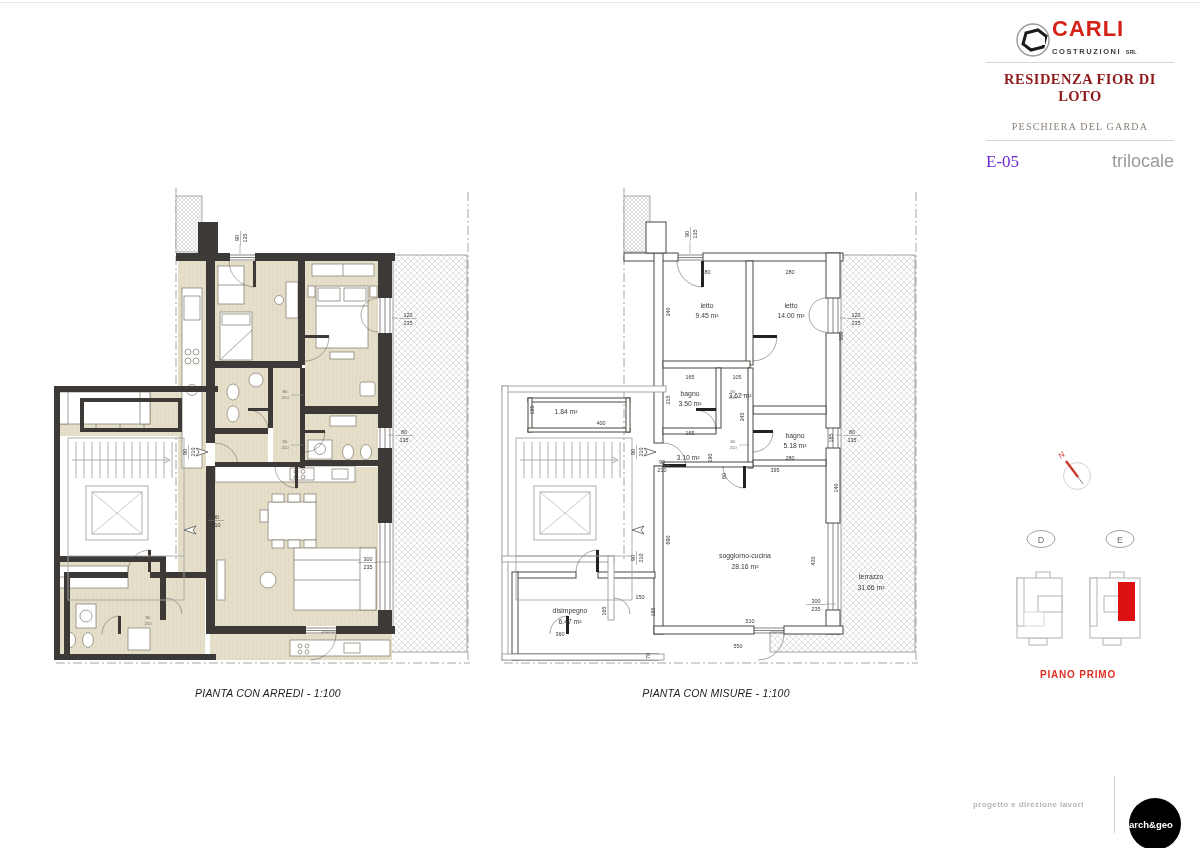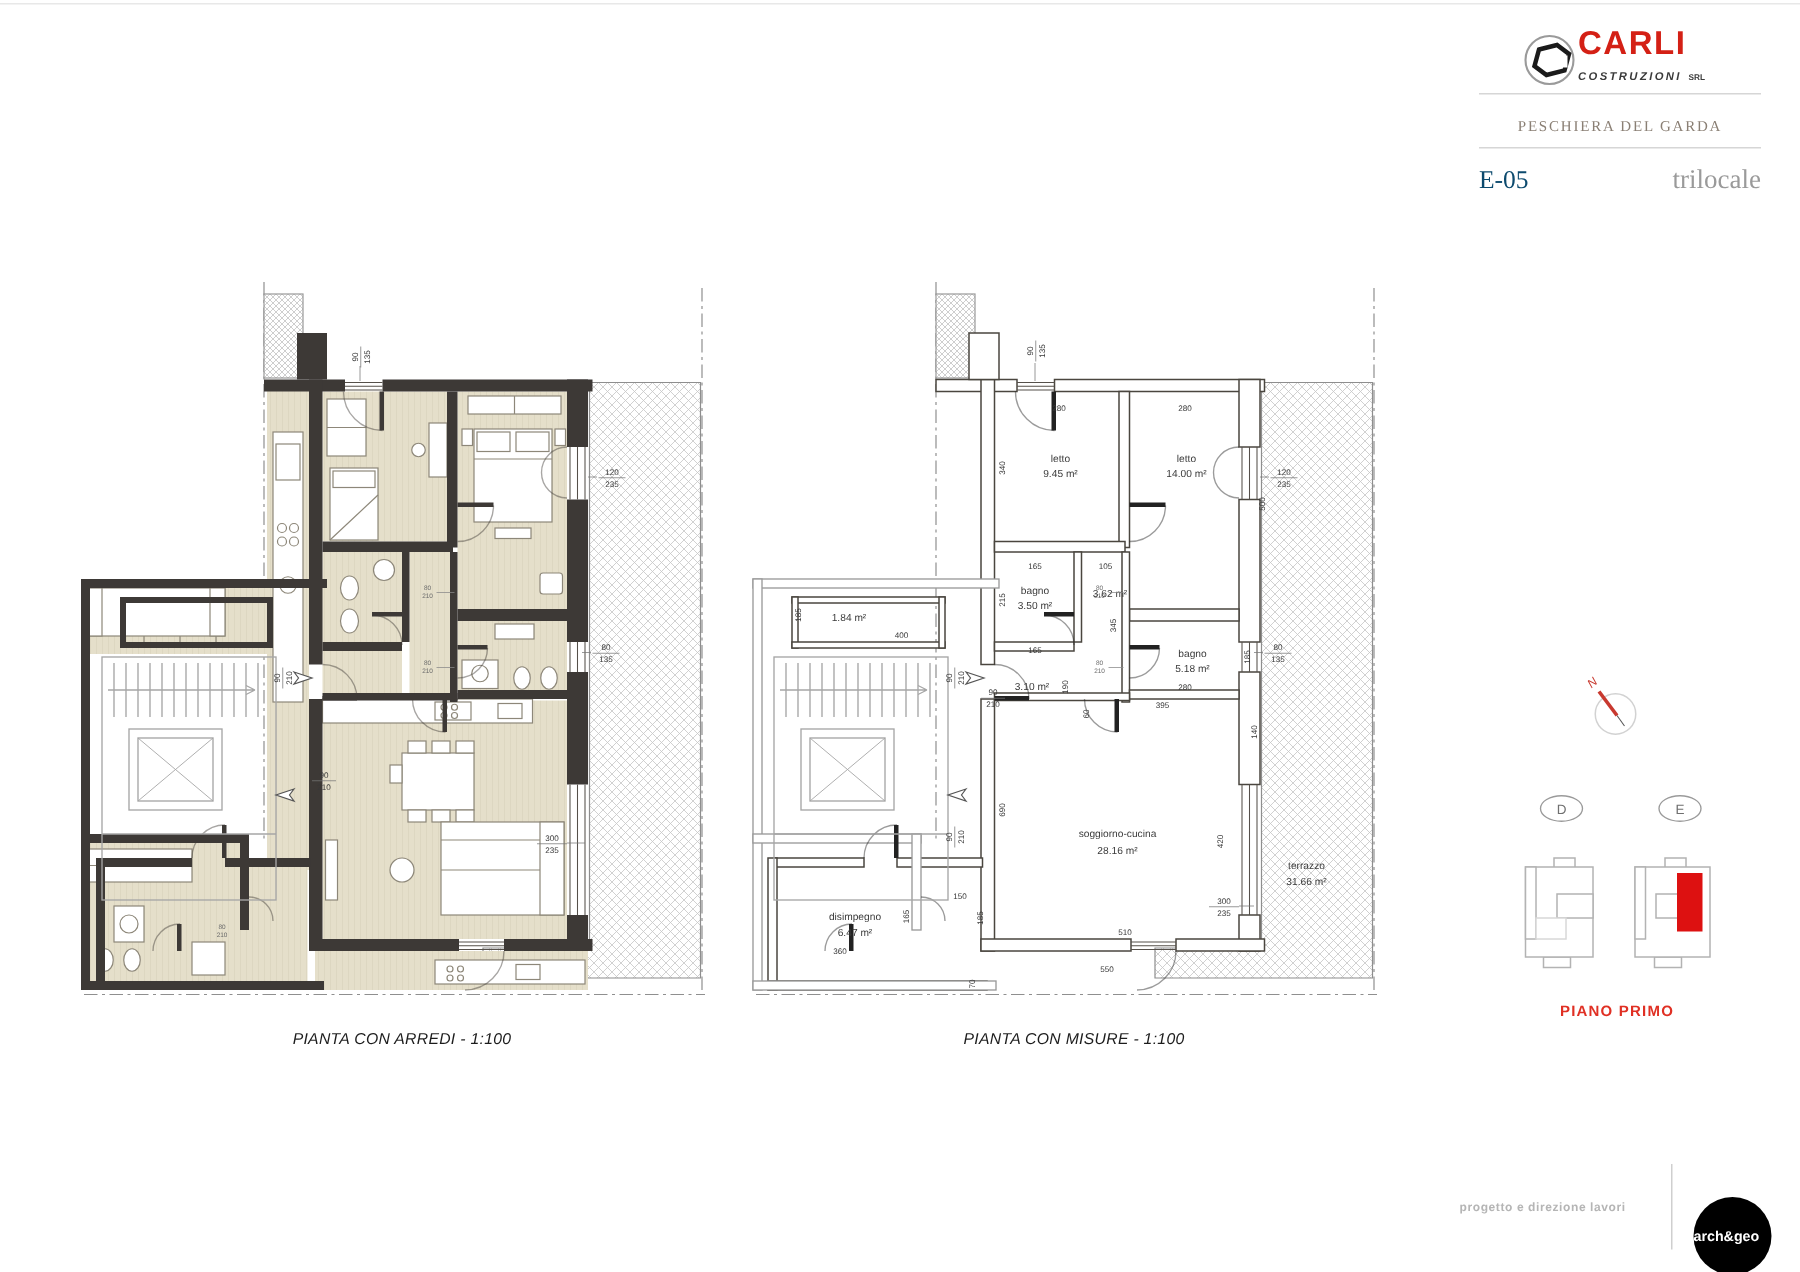--- a/index.html
+++ b/index.html
@@ -6,30 +6,30 @@
   #sheet{position:relative;width:1200px;height:848px;background:#fff;overflow:hidden;
          font-family:"Liberation Sans",sans-serif;}
   .abs{position:absolute;}
   #topline{left:0;top:2px;width:1200px;height:1px;background:#e8e8e8;}
 
   
   #hdr{left:986px;top:14px;width:188px;}
   #logo-row{position:relative;height:48px;}
   #logo-text{position:absolute;left:66px;top:4px;}
   #brand{font-size:22px;font-weight:bold;letter-spacing:1px;color:#d42015;line-height:22px;}
-  #brand-sub{font-size:7.5px;font-weight:bold;letter-spacing:1.6px;color:#3a3a3a;font-style:italic;}
+  #brand-sub{font-size:7.5px;font-weight:bold;letter-spacing:1.6px;color:#3a3a3a;}
   #brand-suffix{font-size:5.5px;font-weight:bold;color:#3a3a3a;}
   .hline{height:1px;background:#d6d6d6;}
   #residence{margin-top:8px;text-align:center;font-family:"Liberation Serif",serif;
      font-weight:bold;font-size:14.5px;letter-spacing:.5px;color:#8e1b1b;}
   #location{margin-top:16px;text-align:center;font-family:"Liberation Serif",serif;
      font-size:10px;letter-spacing:1.2px;color:#8a7f74;}
   #unit-row{margin-top:10px;display:flex;justify-content:space-between;align-items:baseline;}
-  #unit-code{font-family:"Liberation Serif",serif;font-size:17px;color:#0c4a6e;}
-  #unit-type{font-family:Liberation Serif, serif;font-size:18px;color:#9a9a9a;}
+  #unit-code{font-family:"Liberation Serif",serif;font-size:17px;color:#6d28d9;}
+  #unit-type{font-family:Liberation Sans, sans-serif;font-size:18px;color:#9a9a9a;}
 
   
   .caption{font-size:10.5px;color:#1c1c1c;letter-spacing:.2px;font-style:italic;}
 
   
   #floor-label{left:1008px;top:669px;width:140px;text-align:center;color:#e03024;
      font-size:10px;font-weight:bold;letter-spacing:.8px;}
 
   
   #footer-label{left:973px;top:800px;font-size:8px;color:#b5b5b5;font-weight:bold;letter-spacing:.4px;}
@@ -477,20 +477,21 @@
 
 <div class="abs" id="hdr">
   <div id="logo-row">
     <div id="logo-text">
       <div id="brand">CARLI</div>
       <div><span id="brand-sub">COSTRUZIONI</span>
            <span id="brand-suffix">SRL</span></div>
     </div>
   </div>
   <div class="hline"></div>
+  <div id="residence">RESIDENZA FIOR DI LOTO</div>
   <div id="location">PESCHIERA DEL GARDA</div>
   <div class="hline" style="margin-top:8px"></div>
   <div id="unit-row">
     <span id="unit-code">E-05</span>
     <span id="unit-type">trilocale</span>
   </div>
 </div>
 
 <div class="abs caption" style="left:158px;top:687px;width:220px;text-align:center">PIANTA CON ARREDI - 1:100</div>
 <div class="abs caption" style="left:606px;top:687px;width:220px;text-align:center">PIANTA CON MISURE - 1:100</div>

